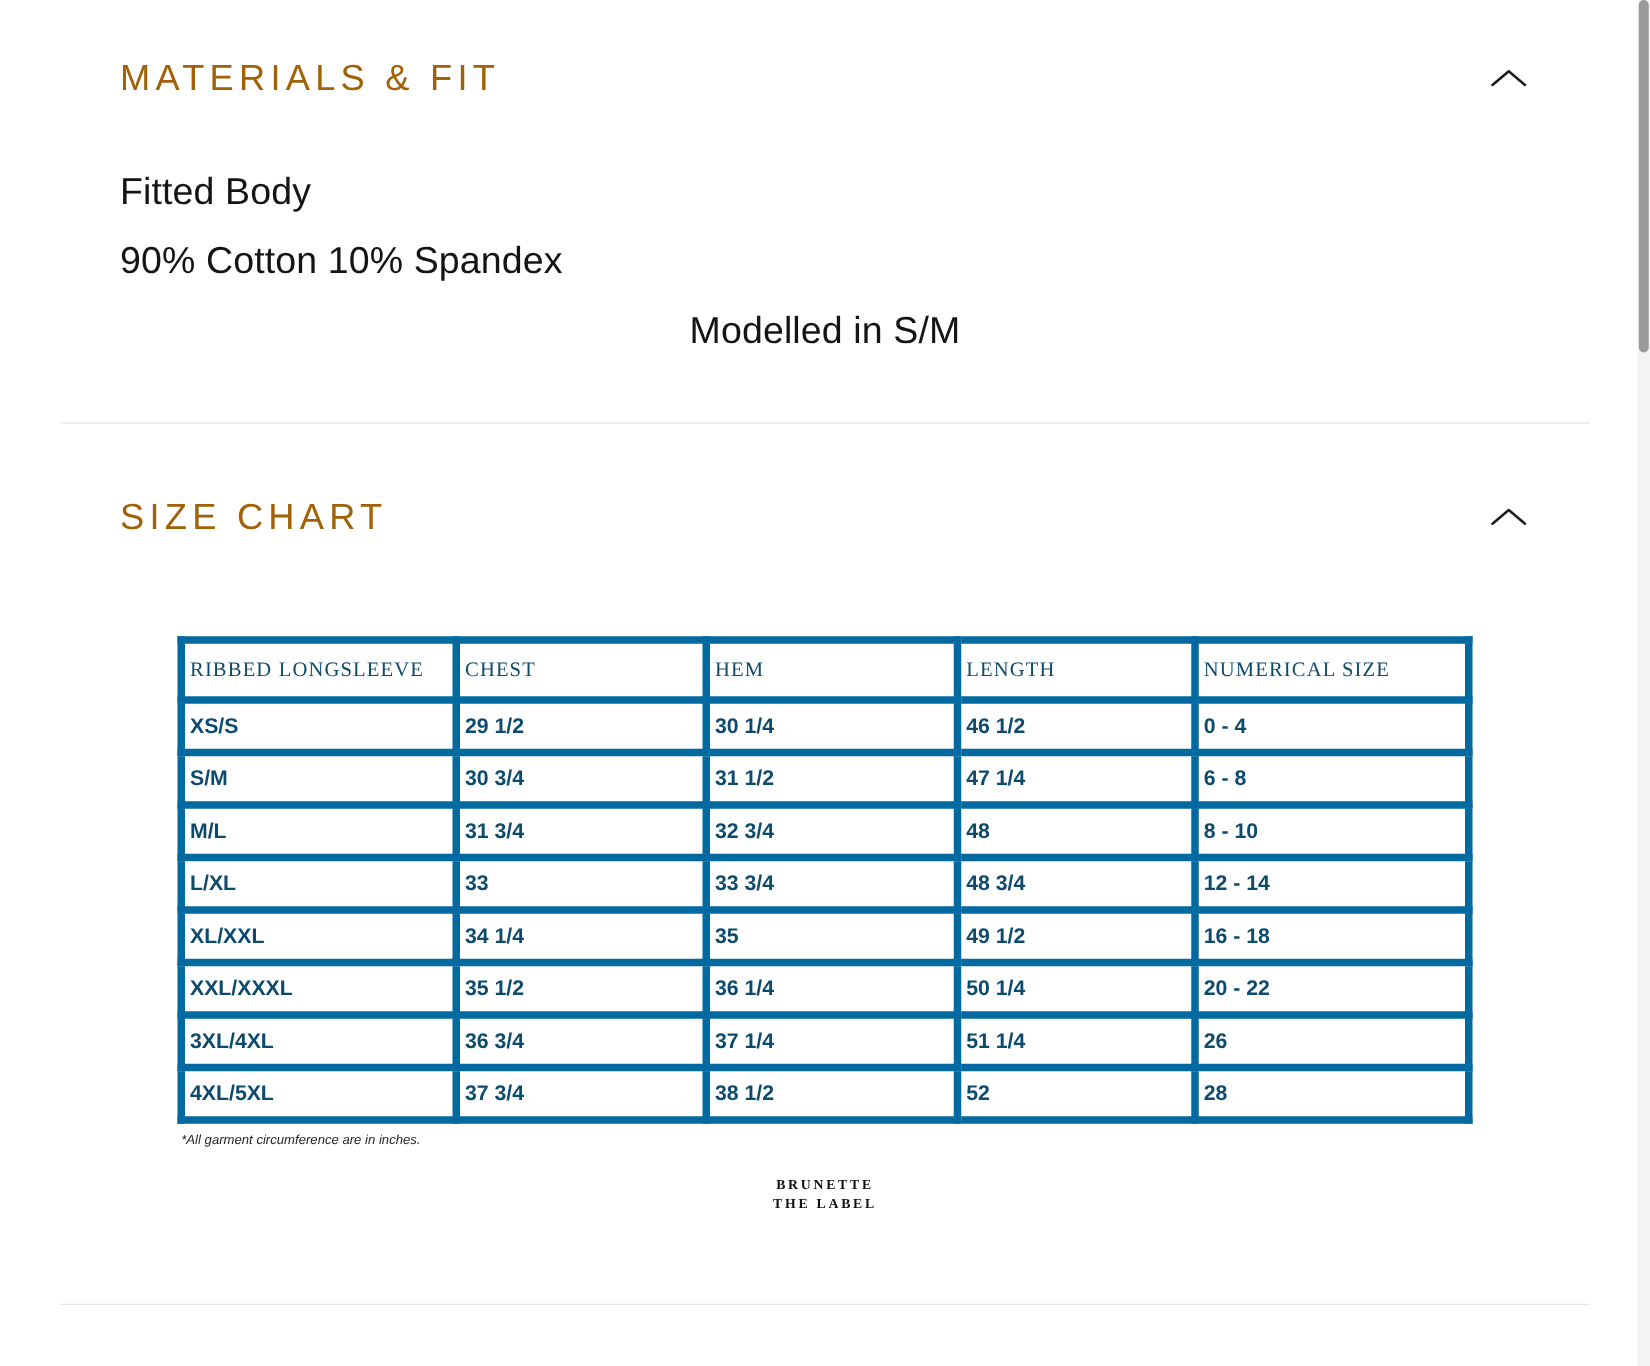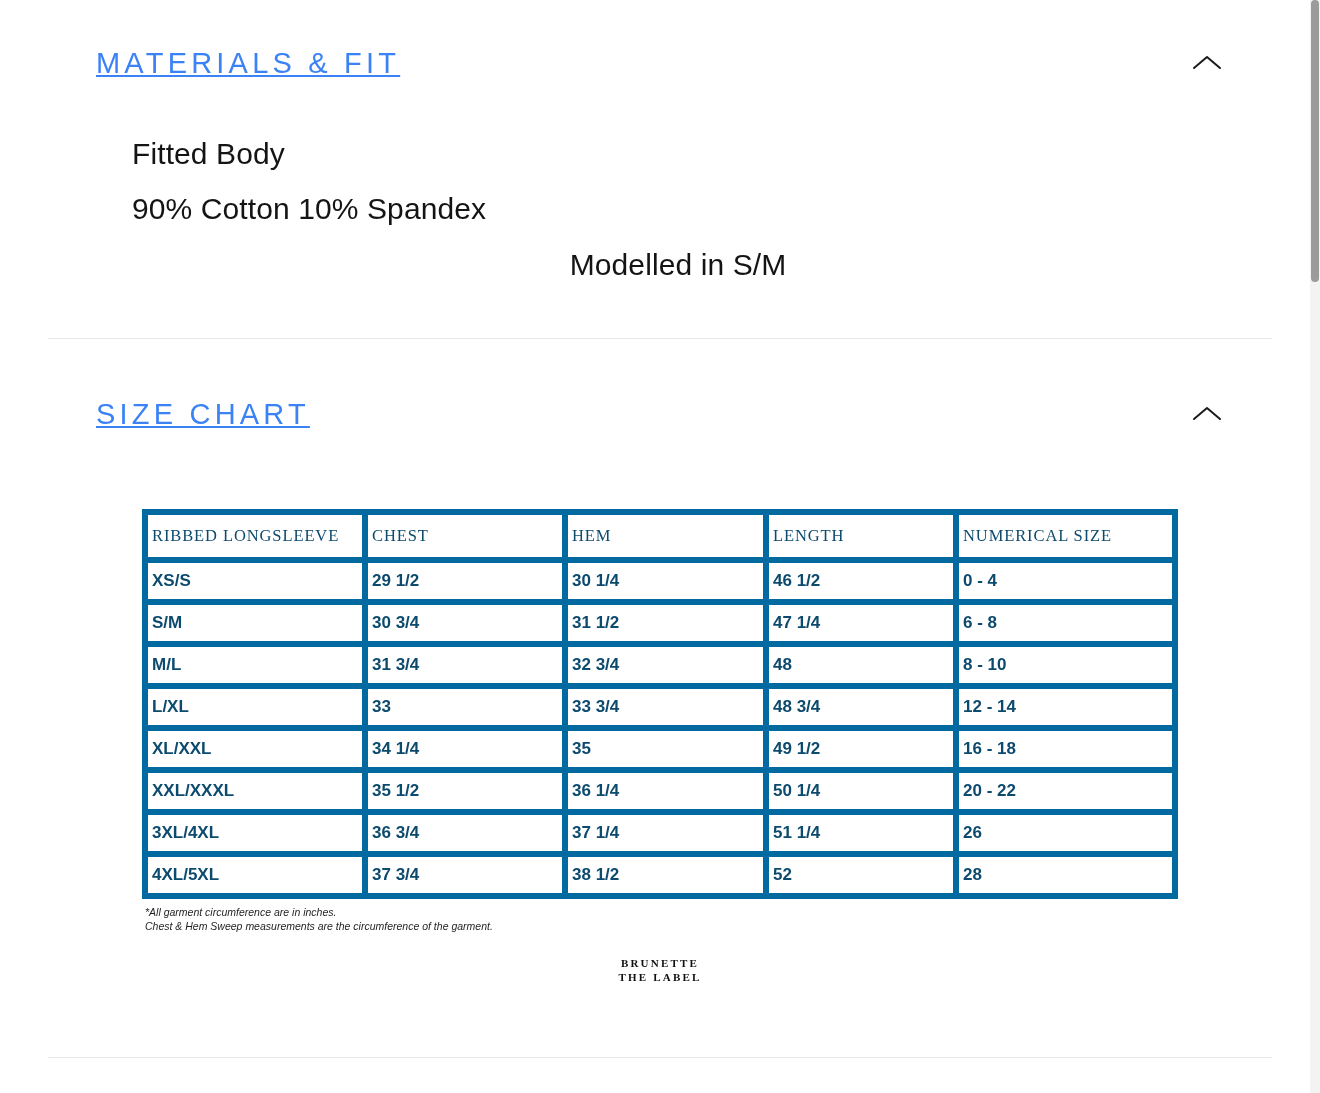--- a/index.html
+++ b/index.html
@@ -27,42 +27,40 @@
   .section-header {
     display: flex;
     align-items: center;
     justify-content: space-between;
     padding: 0 96px;
   }
   .section-title {
     font-size: 29px;
     letter-spacing: 4.2px;
     font-weight: 400;
-    color: #3b82f6;
+    color: #a16207;
     line-height: 1;
-    text-decoration: underline;
   }
   .chevron {
     width: 34px;
     height: 34px;
     display: flex;
     align-items: center;
     justify-content: center;
     cursor: pointer;
   }
   .chevron svg { display: block; }
 
   
   .materials-section {
     padding-top: 46px;
   }
   .materials-body {
     padding: 0 96px;
     margin-top: 56px;
-    margin-left: 36px;
   }
   .materials-body p {
     margin: 0 0 20px 0;
     font-size: 30px;
     font-weight: 400;
     line-height: 1.18;
     color: #141414;
     letter-spacing: 0.1px;
   }
   .materials-body p:last-child { margin-bottom: 0; text-align: center; }
@@ -265,21 +263,20 @@
             <td>37 3/4</td>
             <td>38 1/2</td>
             <td>52</td>
             <td>28</td>
           </tr>
         </tbody>
       </table>
 
       <div class="table-notes">
         <div>*All garment circumference are in inches.</div>
-        <div>Chest &amp; Hem Sweep measurements are the circumference of the garment.</div>
       </div>
 
       <div class="brand-mark">
         <div>BRUNETTE</div>
         <div>THE LABEL</div>
       </div>
     </div>
   </section>
 
   <div class="divider bottom"></div>

